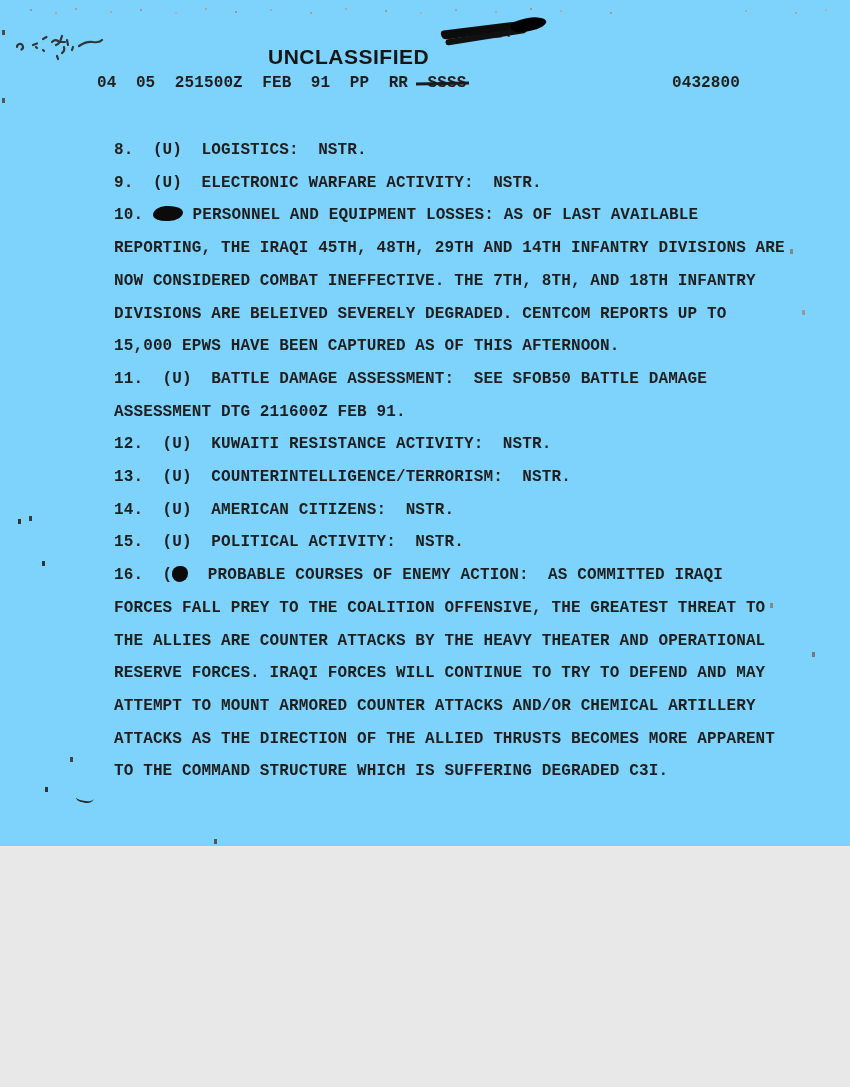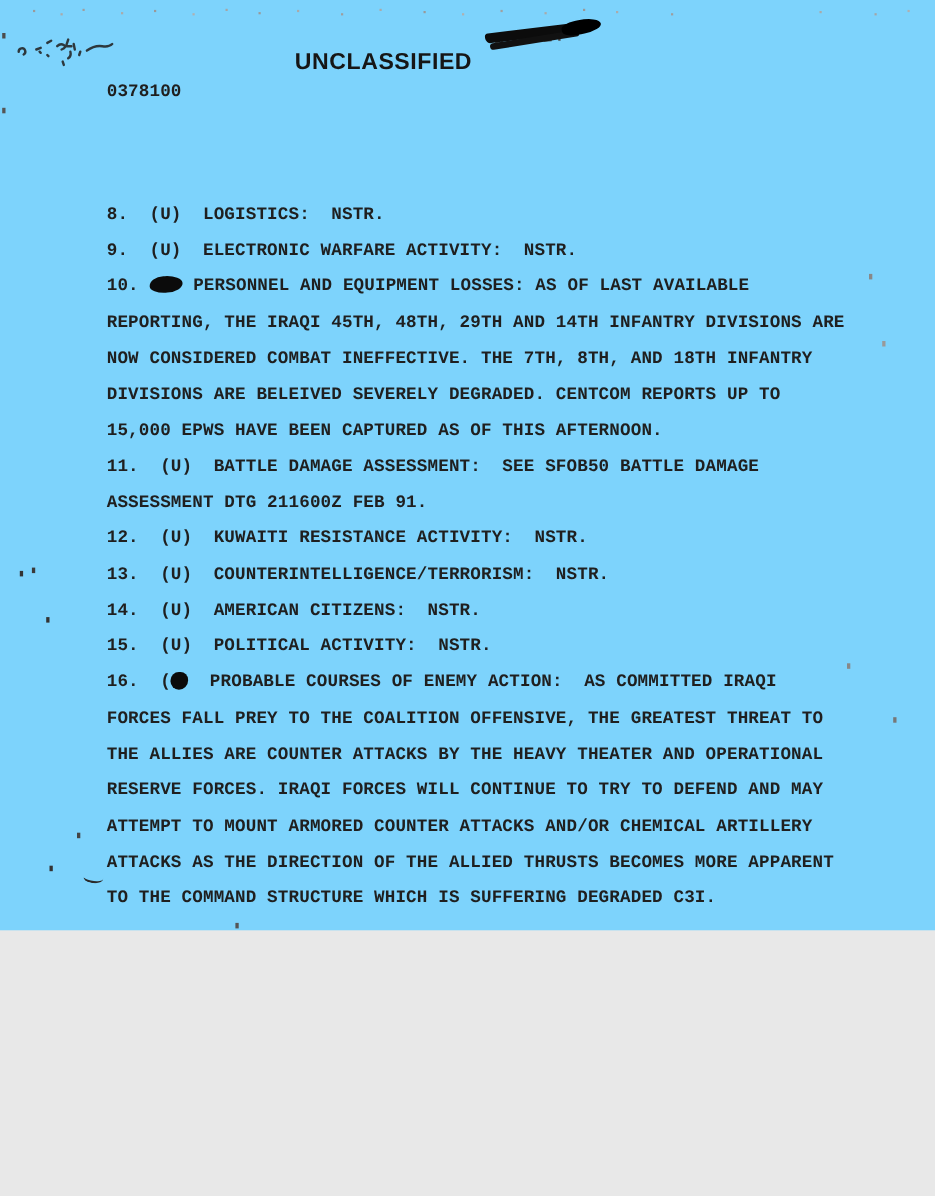--- a/index.html
+++ b/index.html
@@ -35,24 +35,23 @@
     display:flex;justify-content:space-between;
     font-size:16px;font-weight:600;letter-spacing:.12px;white-space:pre;
   }
   .struck{position:relative;display:inline-block;}
   .struck::after{
     content:"";position:absolute;left:-12px;right:-2px;top:46%;height:2.5px;
     background:#1b1b1b;transform:rotate(-1deg);
   }
   
   .body-text{
-    position:absolute;left:97px;top:134px;width:700px;
+    position:absolute;left:114px;top:134px;width:700px;
     font-size:16px;line-height:32.7px;font-weight:600;letter-spacing:.12px;
     white-space:pre;
-    margin-top:45px;
   }
   .redact{display:inline-block;background:#0b0b0b;}
   .redact.wide{width:30px;height:15px;border-radius:45% 55% 50% 50%/60% 50% 55% 45%;transform:rotate(-3deg);vertical-align:-2px;}
   .redact.round{width:16px;height:16px;border-radius:50% 45% 55% 50%;vertical-align:-3px;}
   
   .f-unclass{
     position:absolute;left:355px;top:917px;
     font-family:"Liberation Serif","DejaVu Serif",serif;font-weight:700;
     font-size:20px;letter-spacing:1px;color:#101010;
   }
@@ -128,21 +127,22 @@
   <div class="stamp-top">
     <span class="stamp-word">SECRET</span>
     <span class="scribble scr1"></span>
     <span class="scribble scr2"></span>
     <span class="scribble scr3"></span>
   </div>
 
   <div class="h-unclass">UNCLASSIFIED</div>
 
   <div class="header-line">
-    <span>0378100</span>
+    <span><span>04  05  251500Z  FEB  91  PP  RR  </span><span class="struck">SSSS</span></span>
+    <span>0432800</span>
   </div>
 
   <div class="body-text"><div class="doc-line"><span>8.  (U)  LOGISTICS:  NSTR.</span></div><div class="doc-line"><span>9.  (U)  ELECTRONIC WARFARE ACTIVITY:  NSTR.</span></div><div class="doc-line"><span>10. </span><span class="redact wide"></span><span> PERSONNEL AND EQUIPMENT LOSSES: AS OF LAST AVAILABLE</span></div><div class="doc-line"><span>REPORTING, THE IRAQI 45TH, 48TH, 29TH AND 14TH INFANTRY DIVISIONS ARE</span></div><div class="doc-line"><span>NOW CONSIDERED COMBAT INEFFECTIVE. THE 7TH, 8TH, AND 18TH INFANTRY</span></div><div class="doc-line"><span>DIVISIONS ARE BELEIVED SEVERELY DEGRADED. CENTCOM REPORTS UP TO</span></div><div class="doc-line"><span>15,000 EPWS HAVE BEEN CAPTURED AS OF THIS AFTERNOON.</span></div><div class="doc-line"><span>11.  (U)  BATTLE DAMAGE ASSESSMENT:  SEE SFOB50 BATTLE DAMAGE</span></div><div class="doc-line"><span>ASSESSMENT DTG 211600Z FEB 91.</span></div><div class="doc-line"><span>12.  (U)  KUWAITI RESISTANCE ACTIVITY:  NSTR.</span></div><div class="doc-line"><span>13.  (U)  COUNTERINTELLIGENCE/TERRORISM:  NSTR.</span></div><div class="doc-line"><span>14.  (U)  AMERICAN CITIZENS:  NSTR.</span></div><div class="doc-line"><span>15.  (U)  POLITICAL ACTIVITY:  NSTR.</span></div><div class="doc-line"><span>16.  (</span><span class="redact round"></span><span>  PROBABLE COURSES OF ENEMY ACTION:  AS COMMITTED IRAQI</span></div><div class="doc-line"><span>FORCES FALL PREY TO THE COALITION OFFENSIVE, THE GREATEST THREAT TO</span></div><div class="doc-line"><span>THE ALLIES ARE COUNTER ATTACKS BY THE HEAVY THEATER AND OPERATIONAL</span></div><div class="doc-line"><span>RESERVE FORCES. IRAQI FORCES WILL CONTINUE TO TRY TO DEFEND AND MAY</span></div><div class="doc-line"><span>ATTEMPT TO MOUNT ARMORED COUNTER ATTACKS AND/OR CHEMICAL ARTILLERY</span></div><div class="doc-line"><span>ATTACKS AS THE DIRECTION OF THE ALLIED THRUSTS BECOMES MORE APPARENT</span></div><div class="doc-line"><span>TO THE COMMAND STRUCTURE WHICH IS SUFFERING DEGRADED C3I.</span></div></div>
 
   <div class="f-unclass">UNCLASSIFIED</div>
   <div class="f-redact"></div>
   <div class="f-dtg">251500Z FEB 45</div>
 
   <div class="bottom-dots"></div>
   <div class="bottom-bar"></div>

